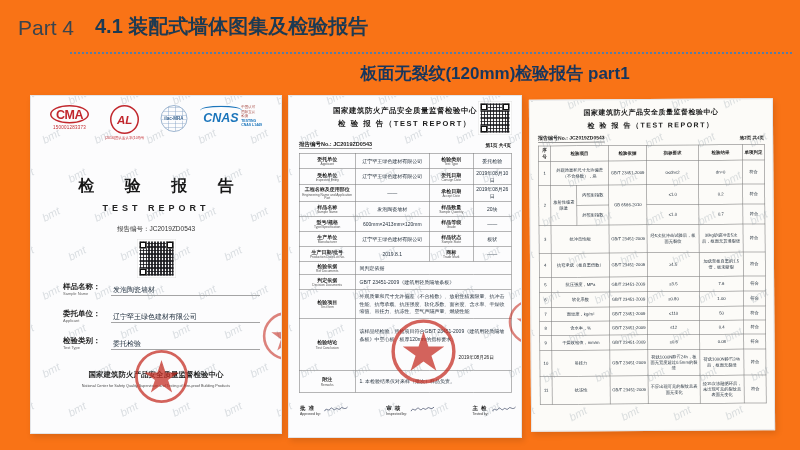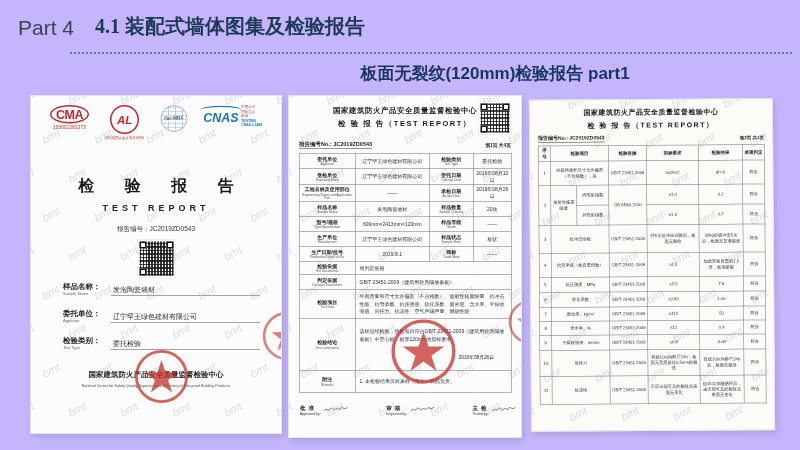--- a/index.html
+++ b/index.html
@@ -1,21 +1,21 @@
 <!DOCTYPE html>
 <html><head>
 <meta charset="utf-8">
 <style>
   html,body{margin:0;padding:0;background:#fff;}
-  .slide{position:relative;width:800px;height:450px;background:#c4b5fd;overflow:hidden;
+  .slide{position:relative;width:800px;height:450px;background:#f97316;overflow:hidden;
          font-family:"Liberation Sans","DejaVu Sans",sans-serif;color:#222;}
 
   
   .part-label{position:absolute;left:18px;top:16px;font-size:21px;color:#39444e;}
-  .slide-title{position:absolute;left:95px;top:13px;font-size:20px;font-weight:bold;color:#1d3a52;font-family:Liberation Serif, serif;}
+  .slide-title{position:absolute;left:95px;top:13px;font-size:20px;font-weight:bold;color:#1d3a52;}
   .divider{position:absolute;left:70px;right:8px;top:52px;border-top:2px dotted #597ca3;}
   .subtitle{position:absolute;left:190px;width:610px;top:62px;text-align:center;
             font-size:17px;font-weight:bold;color:#17365d;}
 
   
   .doc{position:absolute;background:#fcfcfd;border:1px solid #e4e5e8;
        box-shadow:2px 3px 6px rgba(0,0,0,.12);overflow:hidden;}
   .doc-inner{position:absolute;left:0;top:0;transform:scale(.5);transform-origin:0 0;}
   #doc1{left:30px;top:95px;width:250px;height:337px;}
   #doc1 .doc-inner{width:500px;height:674px;}

